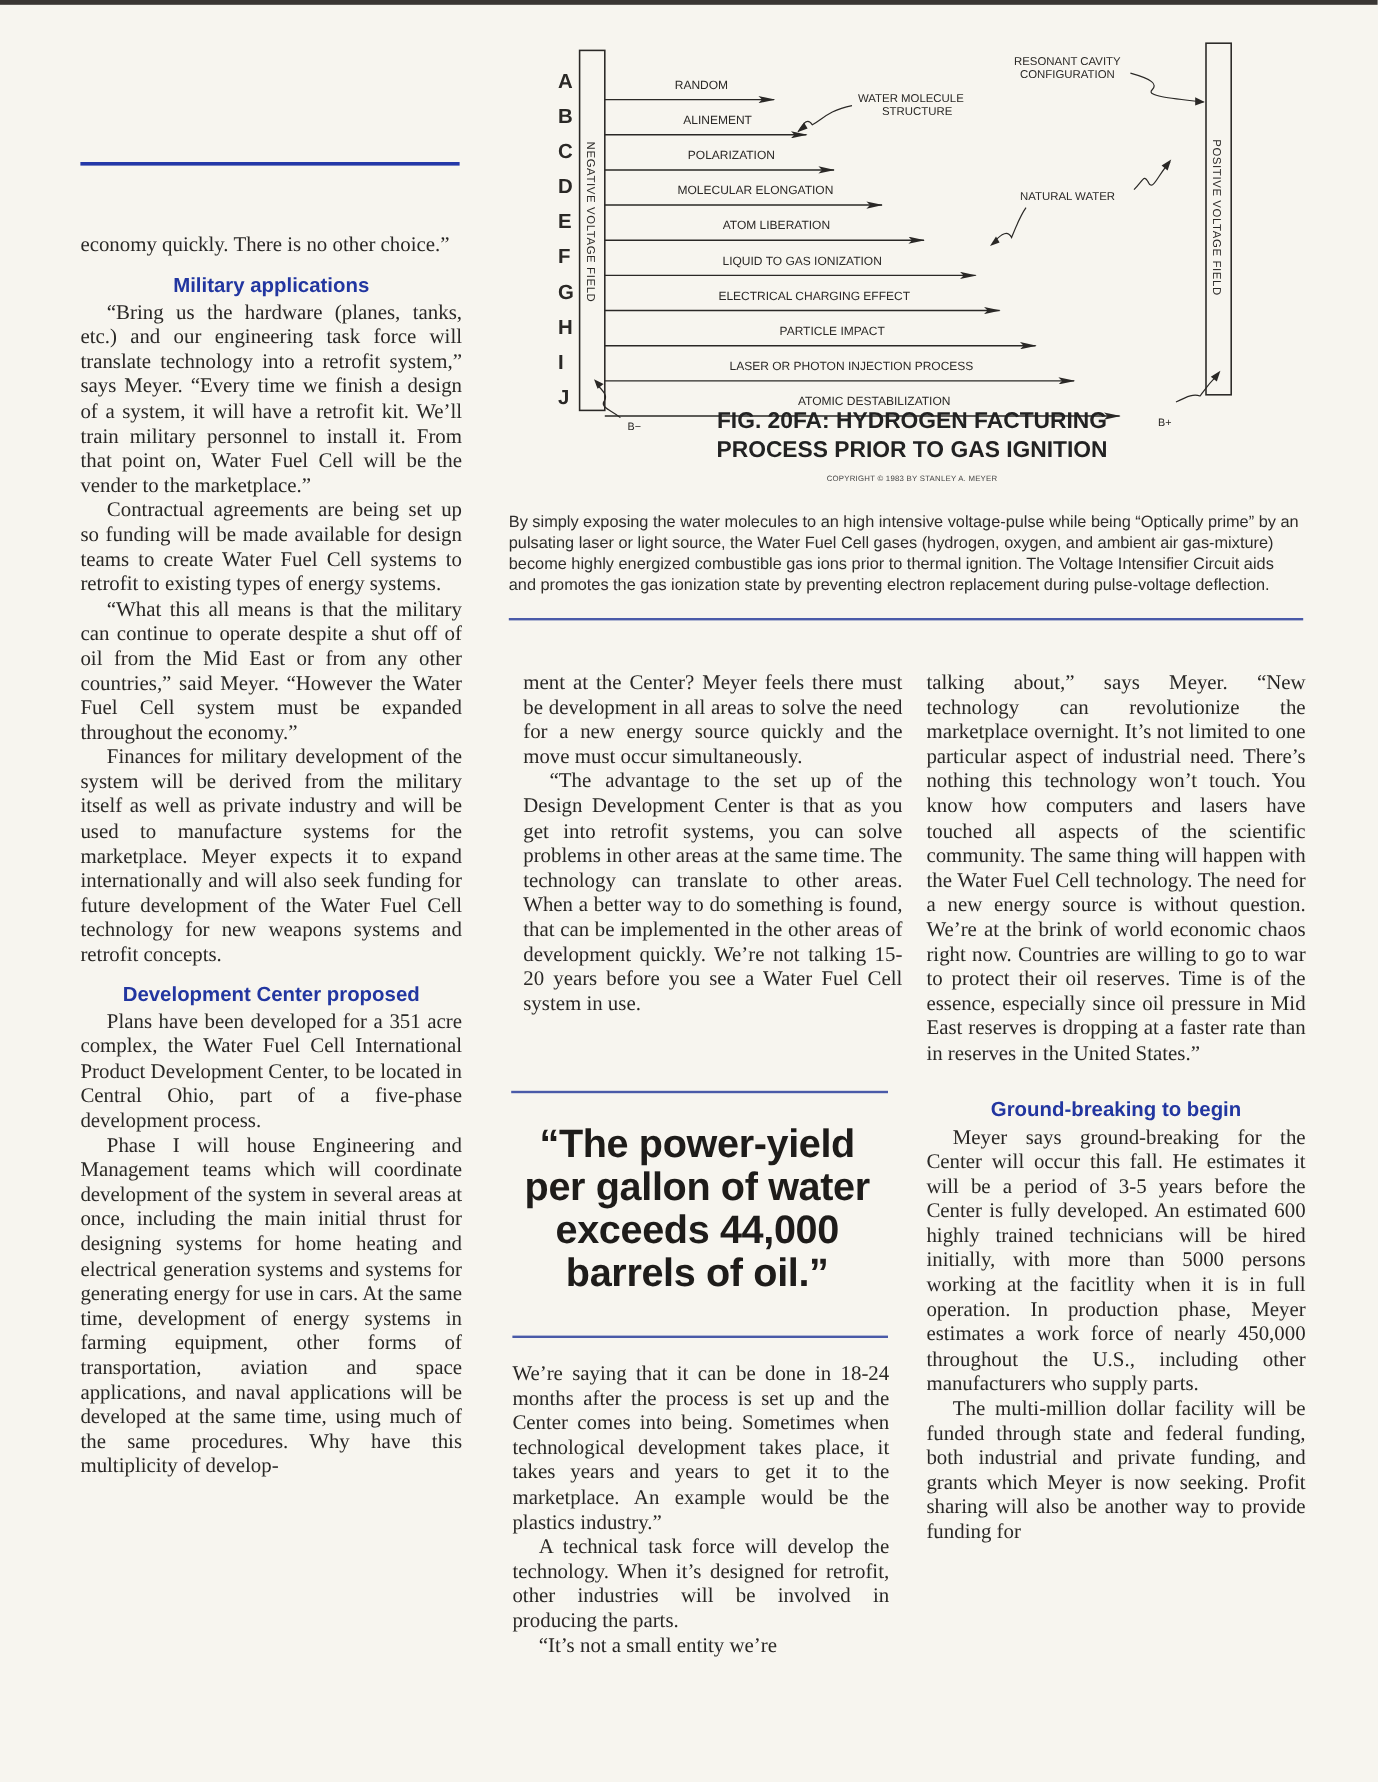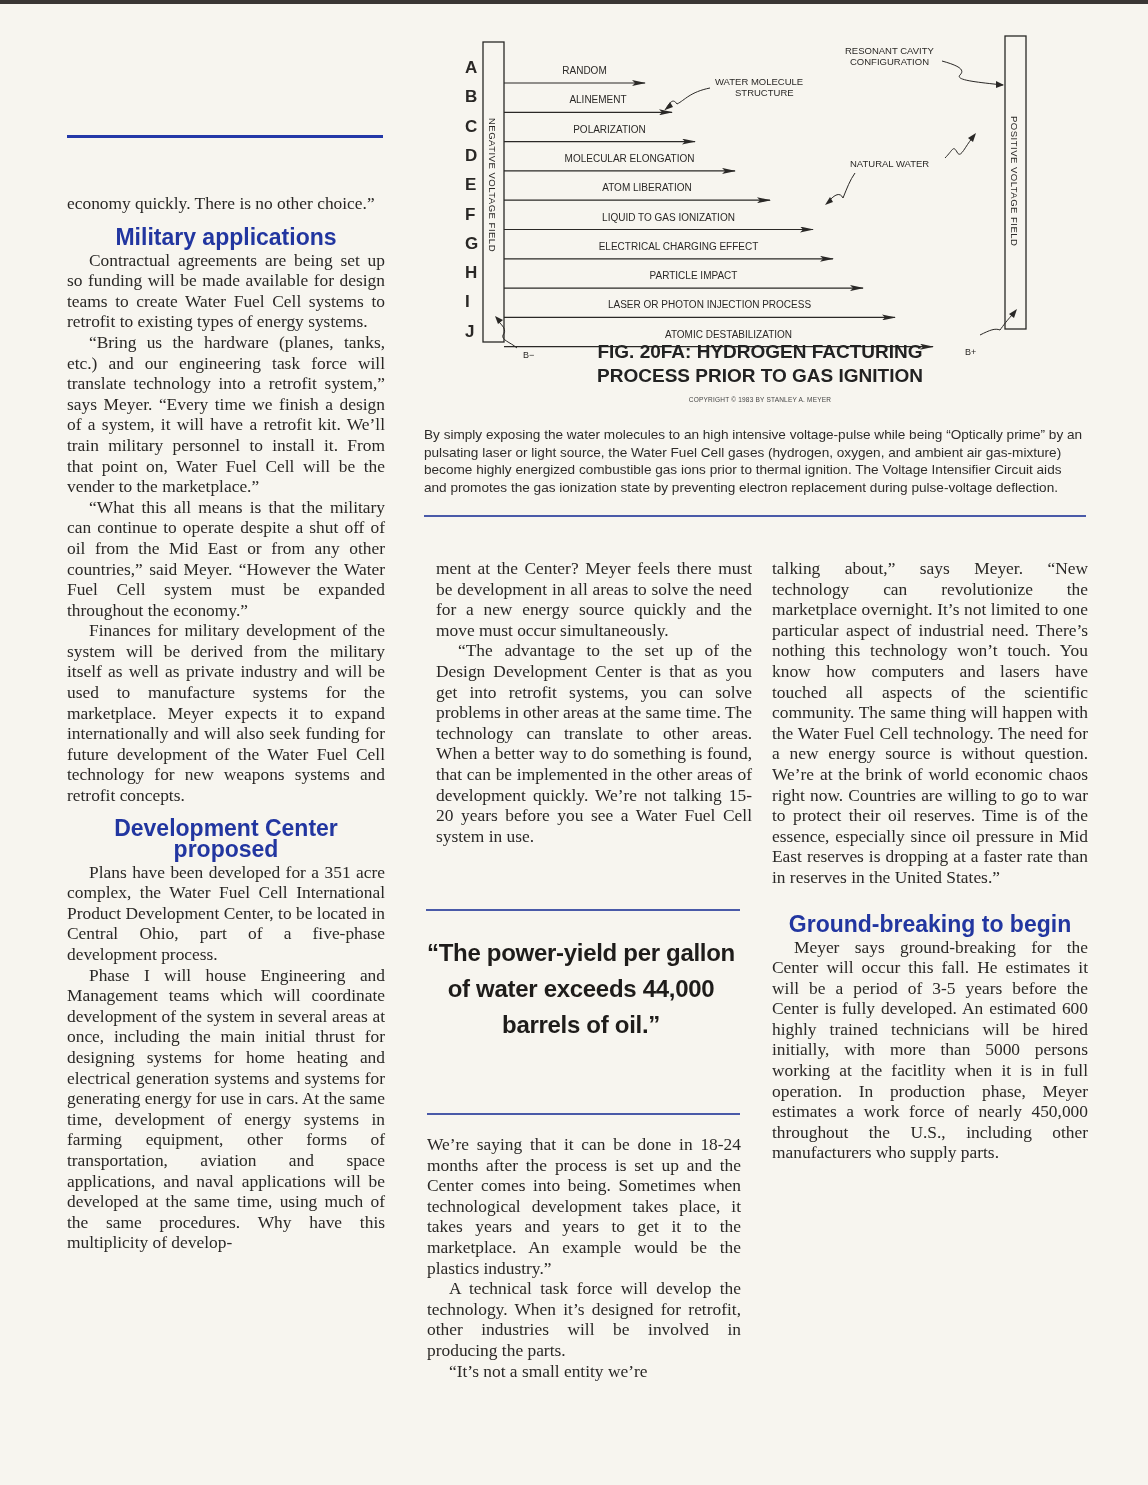--- a/index.html
+++ b/index.html
@@ -10,25 +10,25 @@
     color:#2a2826;
   }
   .page-edge { position:absolute; left:0; top:0; width:100%; height:4px; background:#3a3634; }
   .rule-blue { position:absolute; height:3px; background:#2438a8; }
   .rule-thin { position:absolute; height:1.5px; background:#4a5aa8; }
   .col { position:absolute; font-size:17.4px; line-height:20.6px; text-align:justify; }
   .col p { margin:0; text-indent:22px;font-family:Liberation Serif, serif; }
   .col p.noindent { text-indent:0; }
   .col h3 {
     margin:10px 0 2px 0; text-align:center; color:#2236a0;
-    font-size:23px; font-weight:bold; line-height:21px;
+    font-size:17px; font-weight:bold; line-height:21px;
   }
   .pullquote {
     position:absolute; left:420px; top:935px; width:322px;
-    text-align:center; font-weight:bold; font-size:24px; line-height:36px;
+    text-align:center; font-weight:bold; font-size:33px; line-height:36px;
     color:#1e1c1a; letter-spacing:-0.3px;
   }
   .caption {
     position:absolute; left:424px; top:426px; width:660px;
     font-size:13.6px; line-height:17.6px; color:#2e2c2a;
   }
   .diagram { position:absolute; left:455px; top:30px; width:600px; height:375px; }
   .diagram text { font-family:"Liberation Sans", sans-serif; fill:#2a2826; }
   .fig-title {
     position:absolute; left:560px; top:340px; width:400px;
@@ -122,22 +122,22 @@
   <div>PROCESS PRIOR TO GAS IGNITION</div>
 </div>
 <div class="copyright">COPYRIGHT © 1983 BY STANLEY A. MEYER</div>
 
 <div class="caption" style="text-align:left;">By simply exposing the water molecules to an high intensive voltage-pulse while being “Optically prime” by an pulsating laser or light source, the Water Fuel Cell gases (hydrogen, oxygen, and ambient air gas-mixture) become highly energized combustible gas ions prior to thermal ignition. The Voltage Intensifier Circuit aids and promotes the gas ionization state by preventing electron replacement during pulse-voltage deflection.</div>
 <div class="rule-thin" style="left:424px; top:515px; width:662px;"></div>
 
 <div class="col" style="left:67px; top:193px; width:318px;">
   <p class="noindent">economy quickly. There is no other choice.”</p>
   <h3 style="margin-top:13px;">Military applications</h3>
+  <p>“Bring us the hardware (planes, tanks, etc.) and our engineering task force will translate technology into a retrofit system,” says Meyer. “Every time we finish a design of a system, it will have a retrofit kit. We’ll train military personnel to install it. From that point on, Water Fuel Cell will be the vender to the marketplace.”</p>
   <p>Contractual agreements are being set up so funding will be made available for design teams to create Water Fuel Cell systems to retrofit to existing types of energy systems.</p>
-  <p>“Bring us the hardware (planes, tanks, etc.) and our engineering task force will translate technology into a retrofit system,” says Meyer. “Every time we finish a design of a system, it will have a retrofit kit. We’ll train military personnel to install it. From that point on, Water Fuel Cell will be the vender to the marketplace.”</p>
   <p>“What this all means is that the military can continue to operate despite a shut off of oil from the Mid East or from any other countries,” said Meyer. “However the Water Fuel Cell system must be expanded throughout the economy.”</p>
   <p>Finances for military development of the system will be derived from the military itself as well as private industry and will be used to manufacture systems for the marketplace. Meyer expects it to expand internationally and will also seek funding for future development of the Water Fuel Cell technology for new weapons systems and retrofit concepts.</p>
   <h3 style="margin-top:12px;">Development Center proposed</h3>
   <p>Plans have been developed for a 351 acre complex, the Water Fuel Cell International Product Development Center, to be located in Central Ohio, part of a five-phase development process.</p>
   <p>Phase I will house Engineering and Management teams which will coordinate development of the system in several areas at once, including the main initial thrust for designing systems for home heating and electrical generation systems and systems for generating energy for use in cars. At the same time, development of energy systems in farming equipment, other forms of transportation, aviation and space applications, and naval applications will be developed at the same time, using much of the same procedures. Why have this multiplicity of develop-</p>
 </div>
 
 <div class="col" style="left:436px; top:558px; width:316px;">
   <p class="noindent">ment at the Center? Meyer feels there must be development in all areas to solve the need for a new energy source quickly and the move must occur simultaneously.</p>
   <p>“The advantage to the set up of the Design Development Center is that as you get into retrofit systems, you can solve problems in other areas at the same time. The technology can translate to other areas. When a better way to do something is found, that can be implemented in the other areas of development quickly. We’re not talking 15-20 years before you see a Water Fuel Cell system in use.</p>
@@ -148,13 +148,14 @@
 <div class="col" style="left:427px; top:1134px; width:314px;">
   <p class="noindent">We’re saying that it can be done in 18-24 months after the process is set up and the Center comes into being. Sometimes when technological development takes place, it takes years and years to get it to the marketplace. An example would be the plastics industry.”</p>
   <p>A technical task force will develop the technology. When it’s designed for retrofit, other industries will be involved in producing the parts.</p>
   <p>“It’s not a small entity we’re</p>
 </div>
 
 <div class="col" style="left:772px; top:558px; width:316px;">
   <p class="noindent">talking about,” says Meyer. “New technology can revolutionize the marketplace overnight. It’s not limited to one particular aspect of industrial need. There’s nothing this technology won’t touch. You know how computers and lasers have touched all aspects of the scientific community. The same thing will happen with the Water Fuel Cell technology. The need for a new energy source is without question. We’re at the brink of world economic chaos right now. Countries are willing to go to war to protect their oil reserves. Time is of the essence, especially since oil pressure in Mid East reserves is dropping at a faster rate than in reserves in the United States.”</p>
   <h3 style="margin-top:26px;">Ground-breaking to begin</h3>
   <p>Meyer says ground-breaking for the Center will occur this fall. He estimates it will be a period of 3-5 years before the Center is fully developed. An estimated 600 highly trained technicians will be hired initially, with more than 5000 persons working at the facitlity when it is in full operation. In production phase, Meyer estimates a work force of nearly 450,000 throughout the U.S., including other manufacturers who supply parts.</p>
+  <p>The multi-million dollar facility will be funded through state and federal funding, both industrial and private funding, and grants which Meyer is now seeking. Profit sharing will also be another way to provide funding for</p>
 </div>
 
 </body></html>

